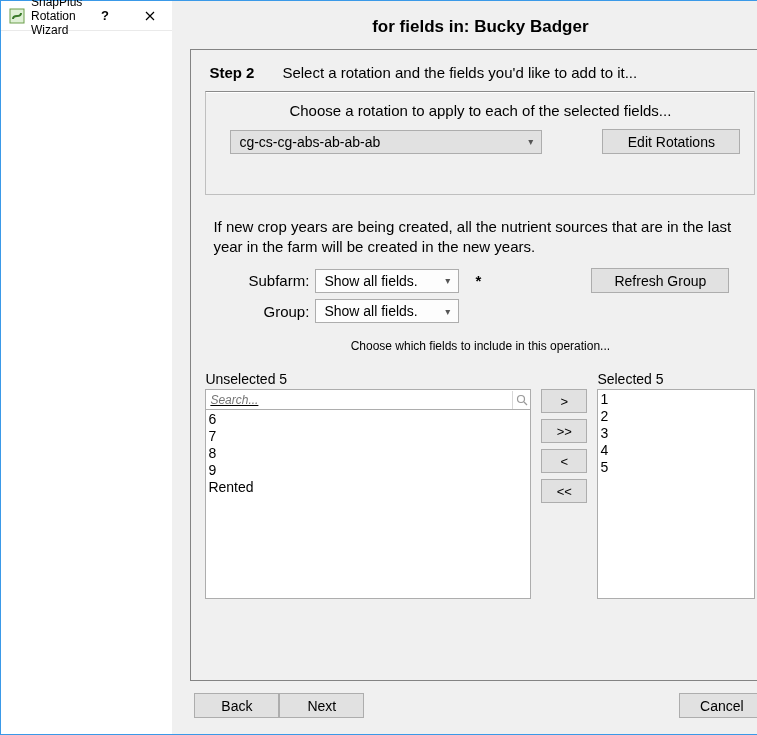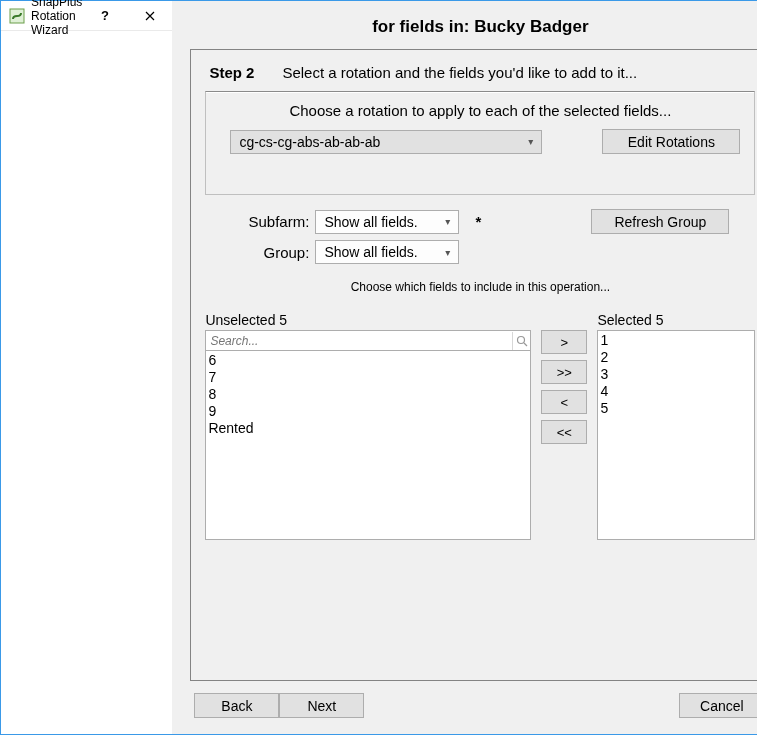--- a/index.html
+++ b/index.html
@@ -158,20 +158,21 @@
   .dual .col.right { flex: 1; }
   .list-label { font-size: 14px; margin-bottom: 2px; }
   .searchwrap {
     position: relative;
     border: 1px solid #adadad;
     border-bottom: none;
     height: 20px;
     background: #fff;
     display: flex;
     align-items: center;
+    text-decoration: underline;
   }
   .searchwrap input {
     border: none; outline: none;
     flex: 1;
     font-size: 12px;
     font-style: italic;
     color: #888;
     padding: 0 4px;
     height: 18px;
     background: transparent;
@@ -243,20 +244,21 @@
         <div class="rg-label">Choose a rotation to apply to each of the selected fields...</div>
         <div class="rotation-row">
           <div class="dropdown large">
             <span class="dd-text">cg-cs-cg-abs-ab-ab-ab</span>
             <span class="dd-arrow">▾</span>
           </div>
           <div class="btn wide">Edit Rotations</div>
         </div>
       </div>
 
+      <div class="info-text">If new crop years are being created, all the nutrient sources that are in the last year in the farm will be created in the new years.</div>
 
       <div class="filter-block">
         <div class="flabel">Subfarm:</div>
         <div class="dropdown small">
           <span class="dd-text">Show all fields.</span>
           <span class="dd-arrow">▾</span>
         </div>
         <div class="asterisk">*</div>
         <div></div>
         <div class="btn wide">Refresh Group</div>

